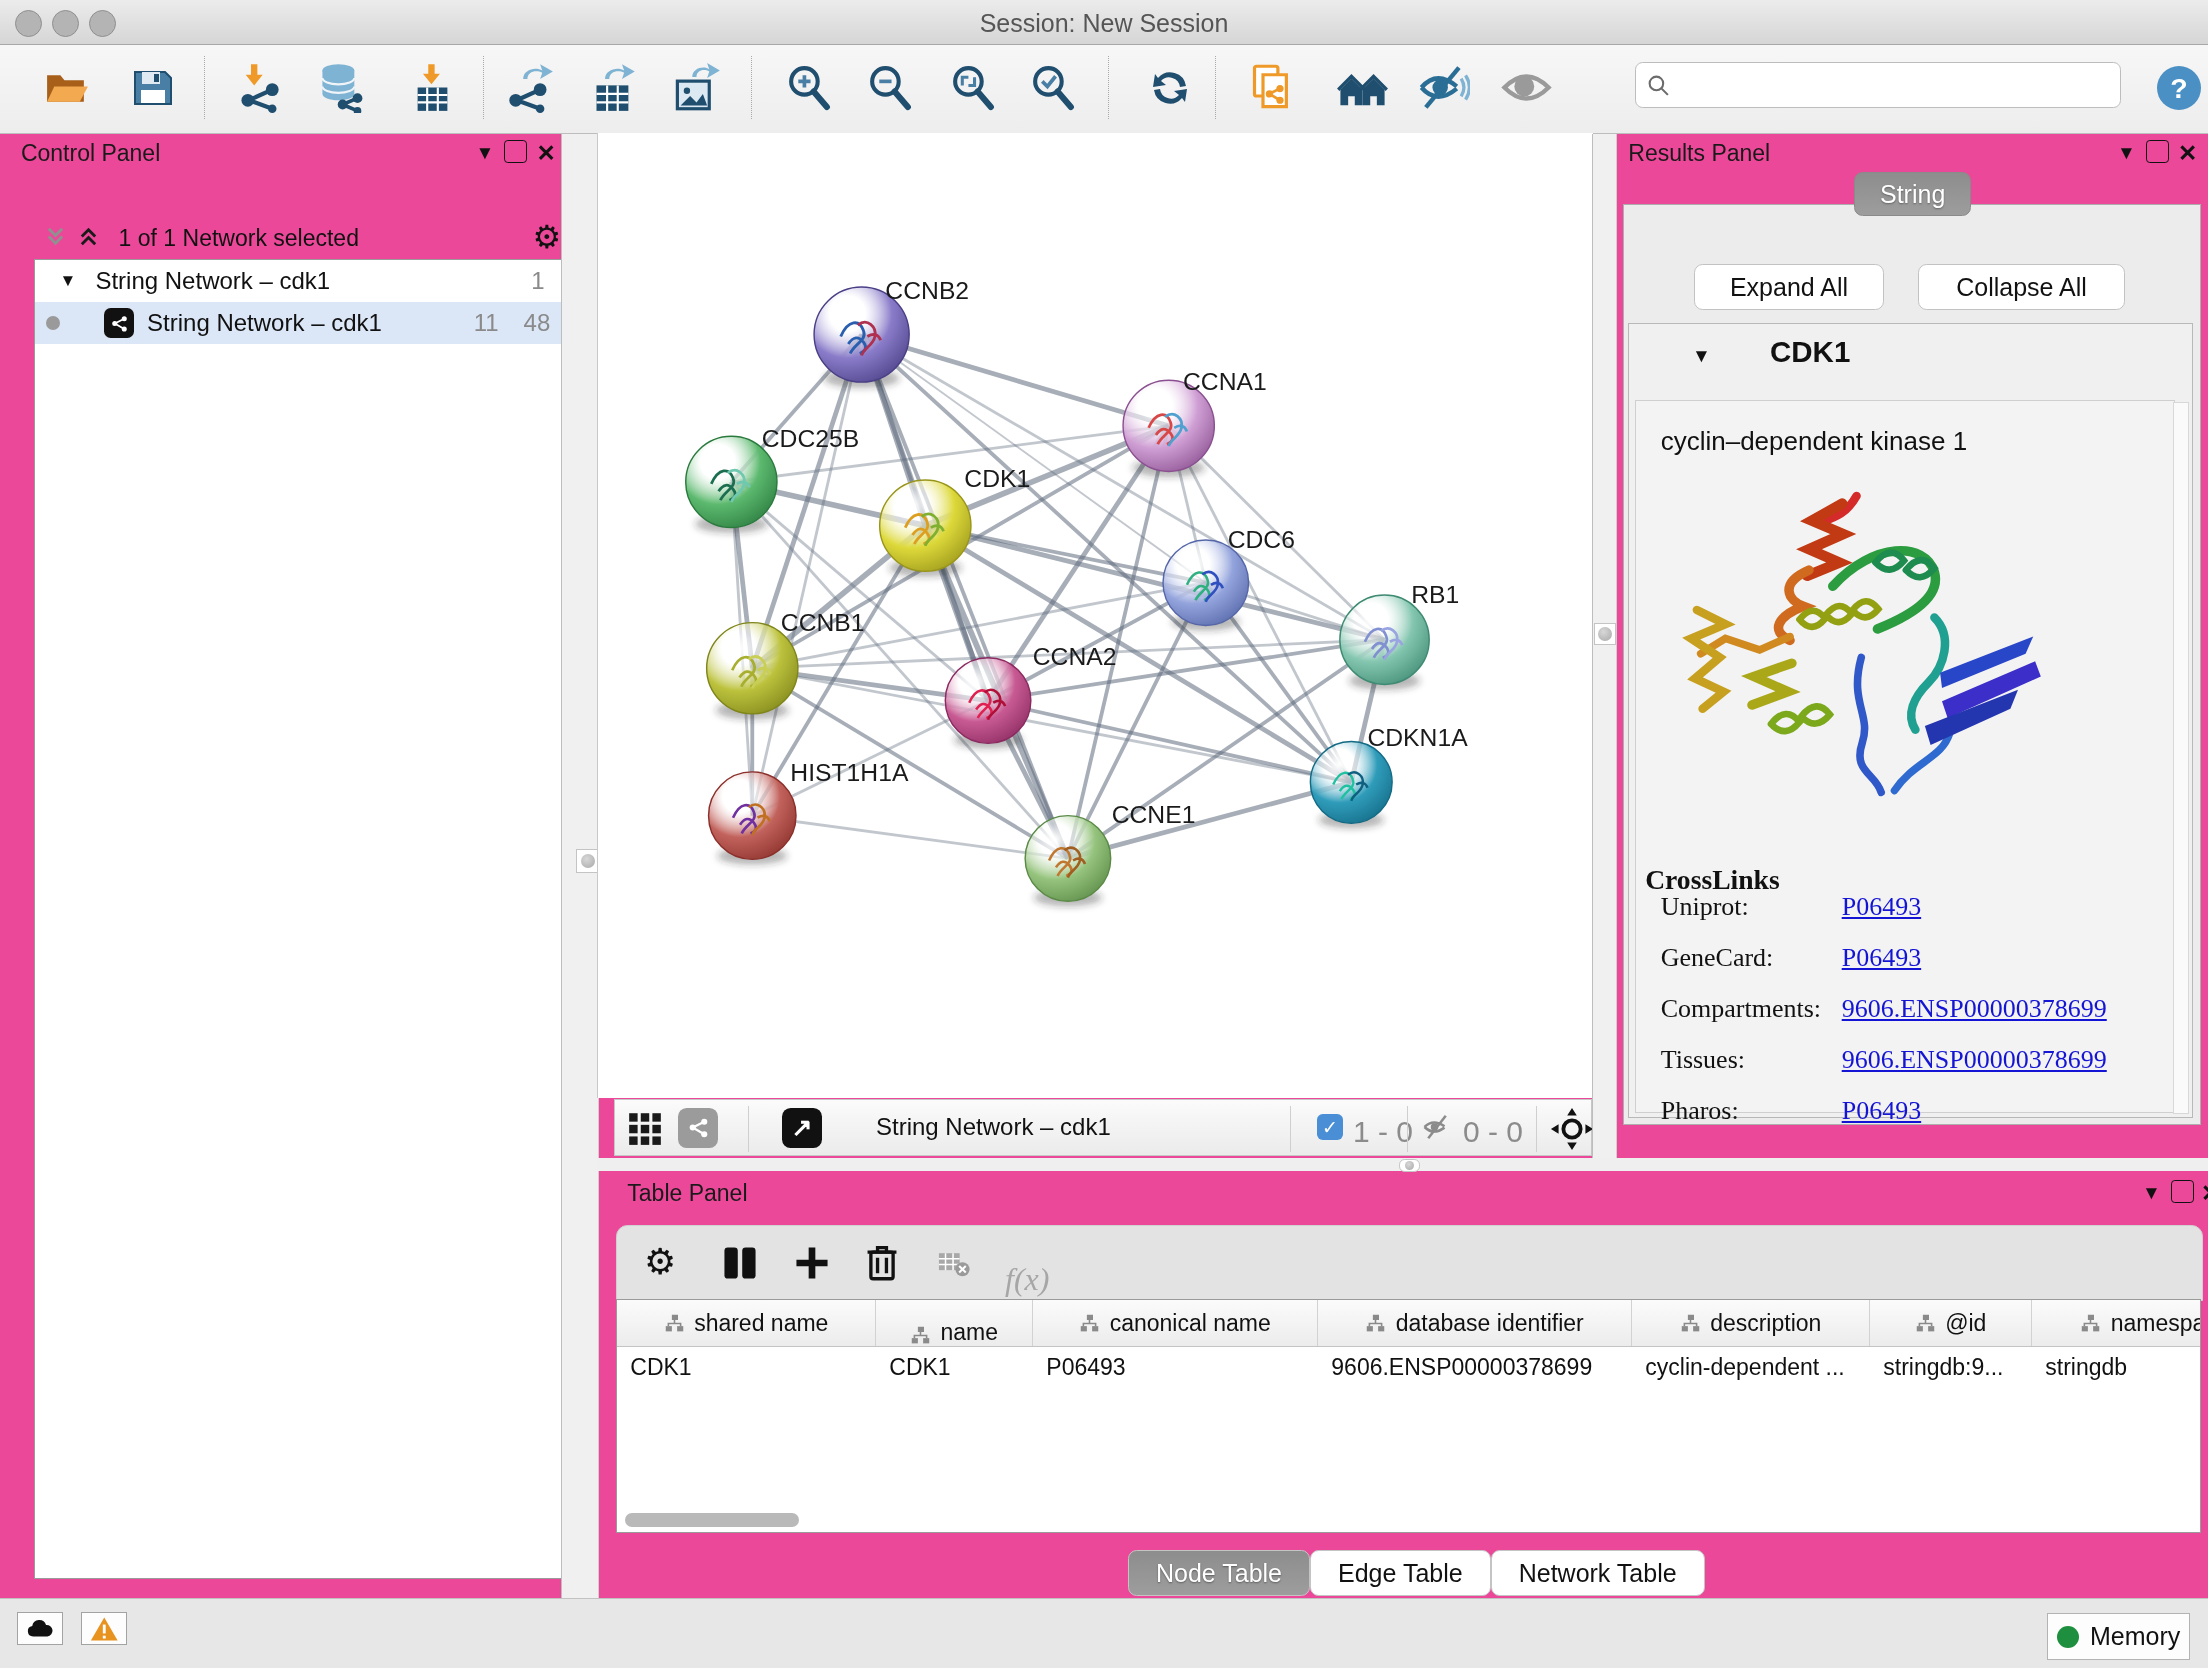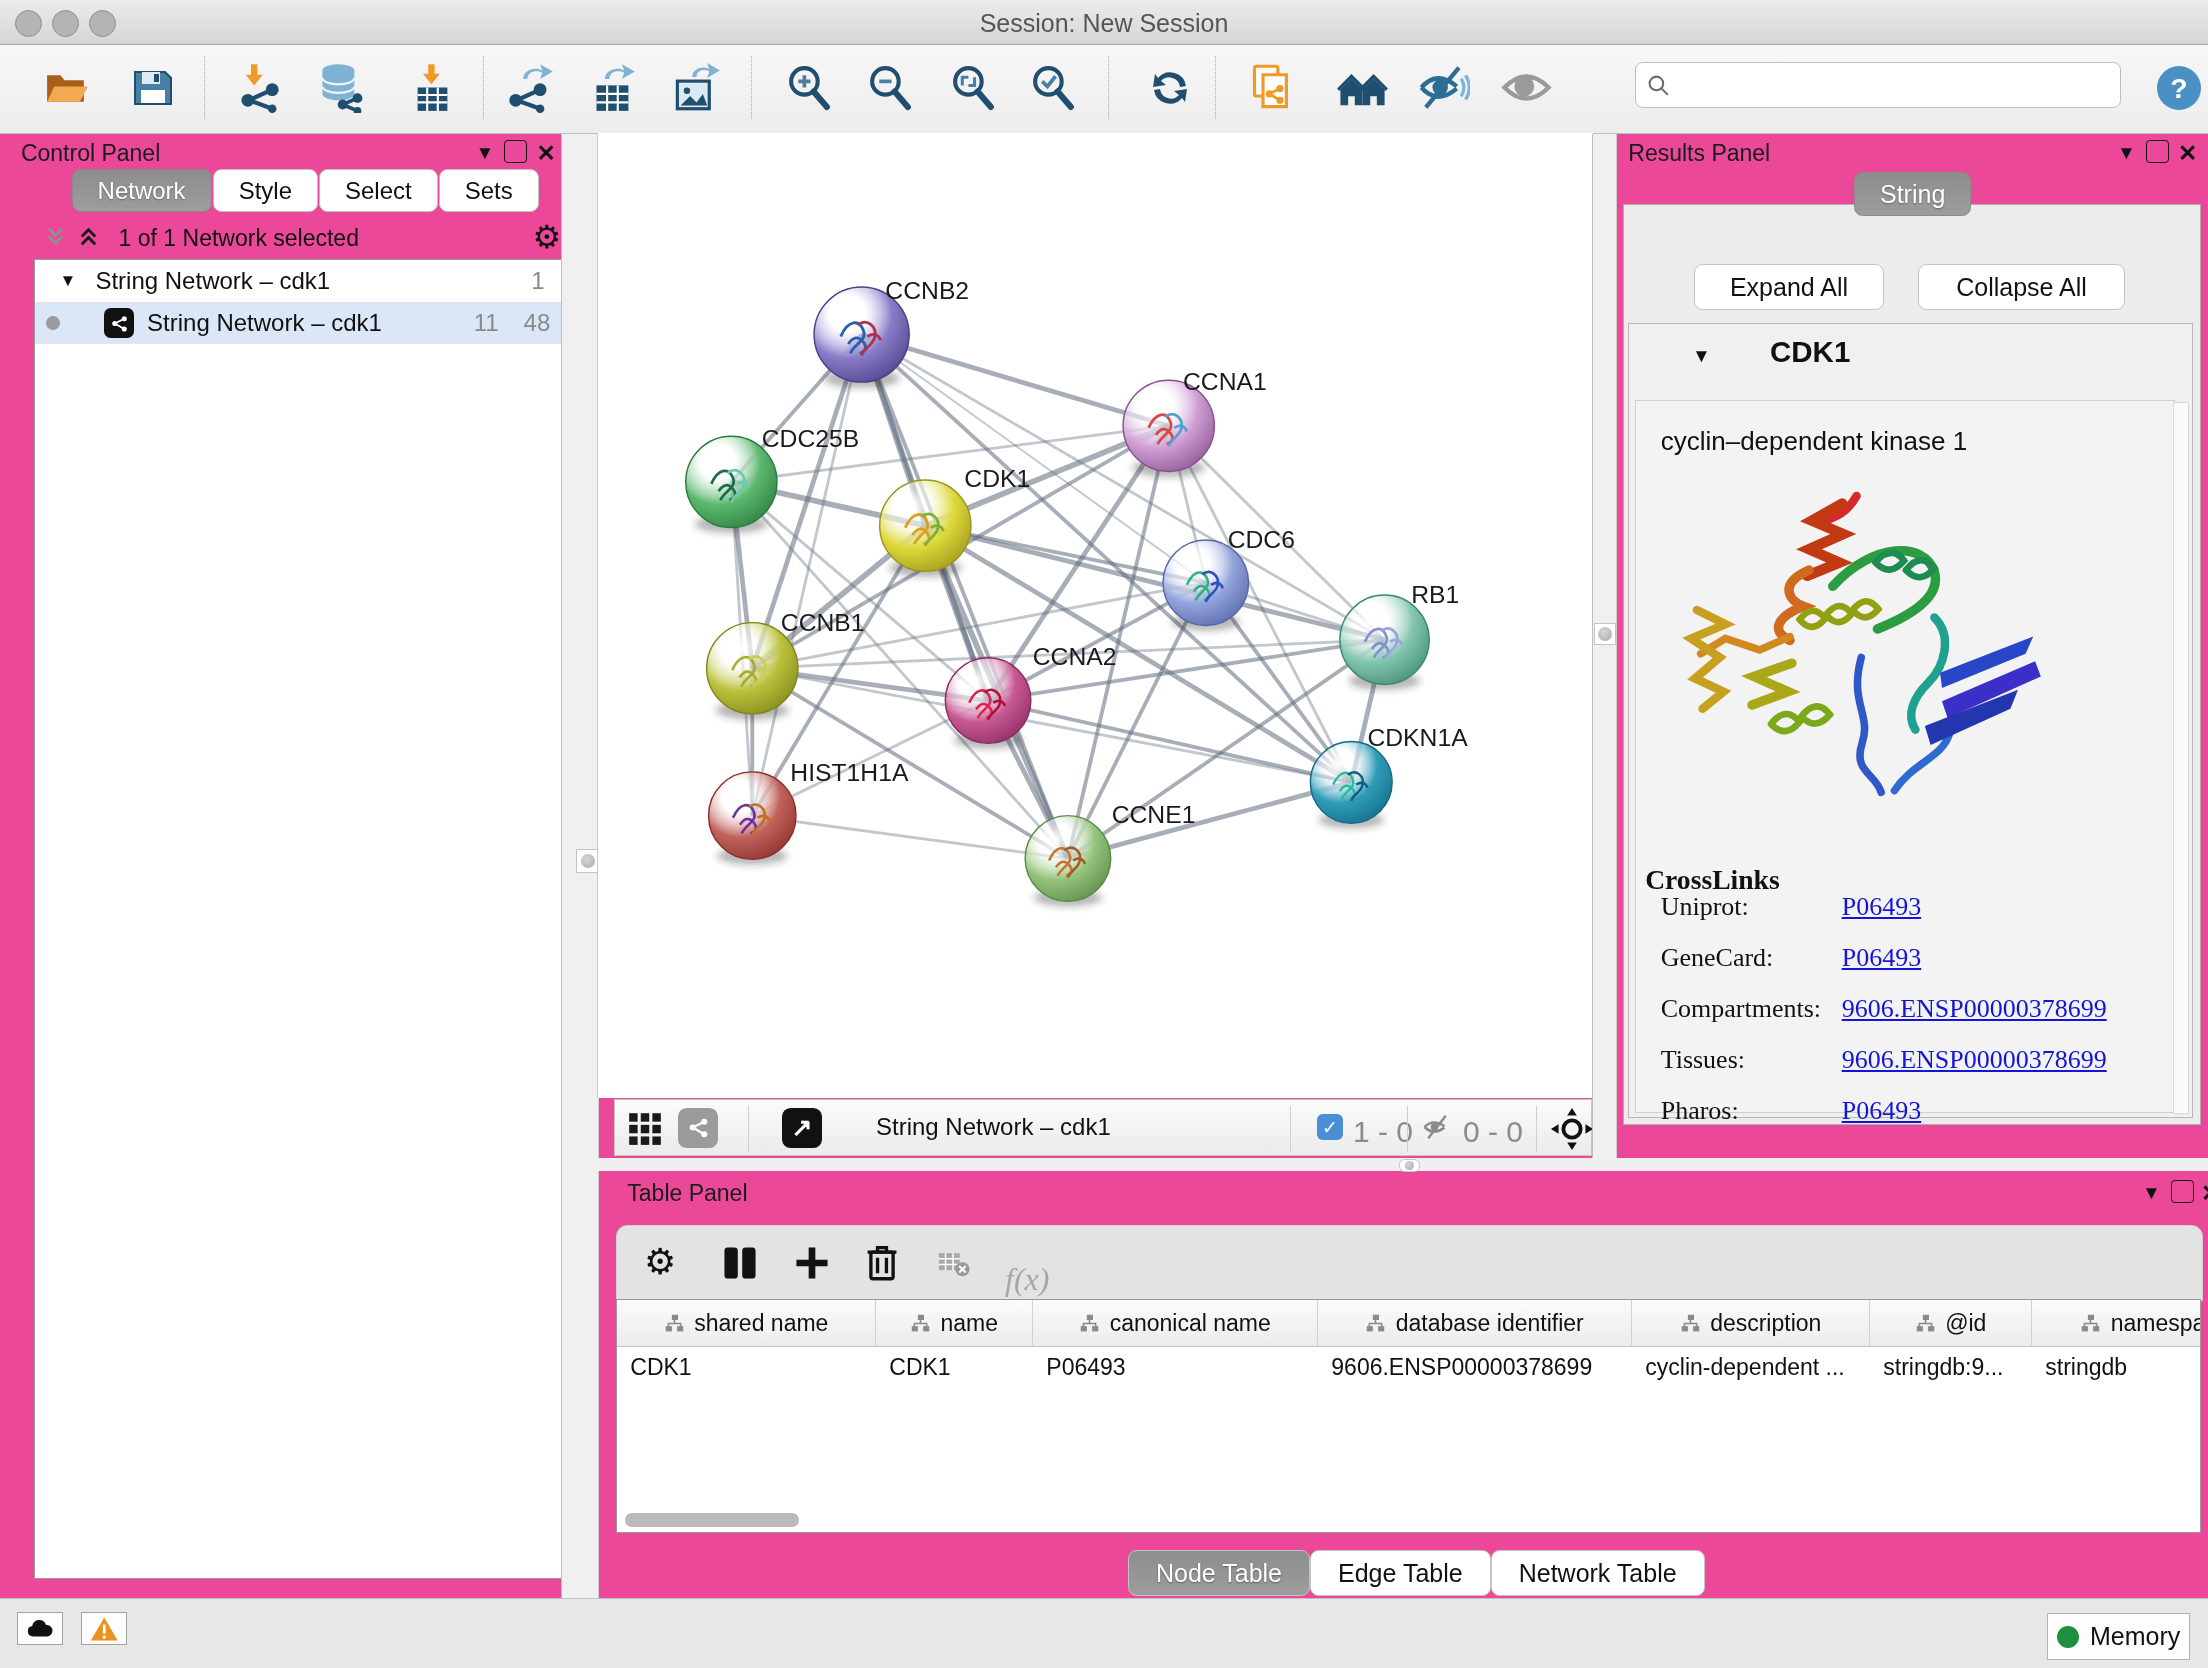--- a/index.html
+++ b/index.html
@@ -257,21 +257,20 @@
     </div>
     <div class="abs helpbtn">?</div>
   </div>
 
   <div class="abs" style="left:7.6px;top:134px;width:554px;height:1464px">
     <span class="abs phdr-title" style="left:13.3px;top:5.7px">Control Panel</span>
     <span class="abs phdr-ctl" style="left:468px;top:7.6px">▼</span>
     <span class="abs boxbtn" style="left:496px;top:5.7px"></span>
     <span class="abs phdr-ctl" style="left:529px;top:5.7px;font-weight:bold;font-size:23px">✕</span>
 
-    <div class="abs" style="left:64px;top:35px" id="ctrl-tabs"><span class="tab sel">Network</span><span class="tab">Style</span><span class="tab">Select</span><span class="tab">Sets</span></div>
 
     <div class="abs" style="left:36px;top:91px">
       <svg width="23" height="23" viewBox="0 0 24 24">
         <path d="M5 4l7 7 7-7M5 12l7 7 7-7" fill="none" stroke="#909090" stroke-width="3"></path>
       </svg>
     </div>
     <div class="abs" style="left:69px;top:91px">
       <svg width="23" height="23" viewBox="0 0 24 24">
         <path d="M5 20l7-7 7 7M5 12l7-7 7 7" fill="none" stroke="#1a1a1a" stroke-width="3"></path>
       </svg>
@@ -679,21 +678,21 @@
     <div class="thead" id="thead">
         <div class="th" style="width: 259px;">
           <svg width="21" height="21" viewBox="0 0 24 24">
             <rect x="9" y="2" width="7" height="6" fill="#8a8a8a"></rect>
             <rect x="2" y="15" width="7" height="6" fill="#8a8a8a"></rect>
             <rect x="15" y="15" width="7" height="6" fill="#8a8a8a"></rect>
             <path d="M12 8v4M5 15v-3h14v3" stroke="#8a8a8a" stroke-width="1.8" fill="none"></path>
           </svg>
           <span>shared name</span>
         </div>
-        <div class="th" style="width: 157px;">
+        <div class="th" style="width: 157px; align-items: flex-end;">
           <svg width="21" height="21" viewBox="0 0 24 24">
             <rect x="9" y="2" width="7" height="6" fill="#8a8a8a"></rect>
             <rect x="2" y="15" width="7" height="6" fill="#8a8a8a"></rect>
             <rect x="15" y="15" width="7" height="6" fill="#8a8a8a"></rect>
             <path d="M12 8v4M5 15v-3h14v3" stroke="#8a8a8a" stroke-width="1.8" fill="none"></path>
           </svg>
           <span>name</span>
         </div>
         <div class="th" style="width: 285px;">
           <svg width="21" height="21" viewBox="0 0 24 24">

